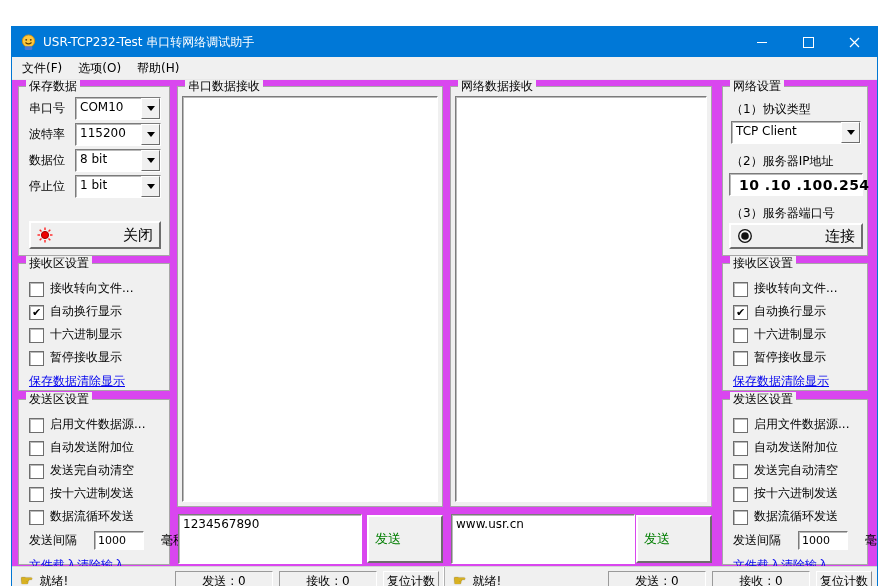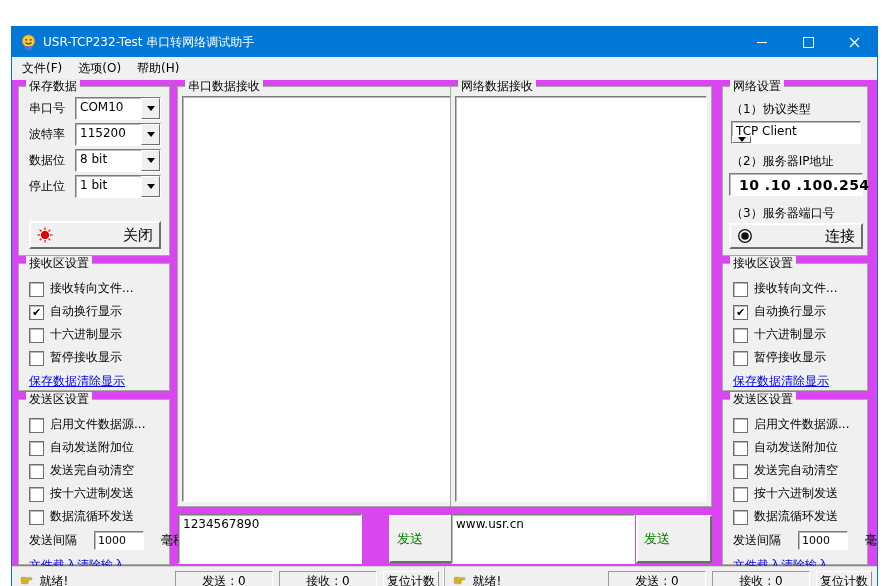--- a/index.html
+++ b/index.html
@@ -25,21 +25,21 @@
   .winbtn { width:46px; height:100%; display:flex; align-items:center; justify-content:center; cursor:default; }
   .min-glyph { width:10px; height:1px; background:#fff; display:block; }
   .max-glyph { width:9px; height:9px; border:1px solid #fff; display:block; }
   
   .menubar { height:22px; background:#f0f0f0; display:flex; align-items:center; padding-left:2px; flex:0 0 auto; border-bottom:1px solid #e8e8e8; }
   .menu-item { padding:2px 8px; }
   
   .content { position:relative; flex:1; overflow:hidden; }
   .col { position:absolute; top:0; bottom:0; }
   .col-left  { left:6px;   width:152px; }
-  .col-mid1  { left:165px; width:266px;padding-left:22px; }
+  .col-mid1  { left:165px; width:266px; }
   .col-mid2  { left:438px; width:262px; }
   .col-right { left:710px; width:146px; }
   .group { position:absolute; left:0; right:0; border:1px solid #a7a7a7; box-sizing:border-box; background:#f0f0f0; }
   .group-title { position:absolute; top:-8px; left:7px; background:#f0f0f0; padding:0 3px; line-height:14px; white-space:nowrap; }
   .g-serial, .g-network { top:6px; height:170px; }
   .g-recv { top:183px; height:128px; }
   .g-send { top:319px; height:166px; }
   .g-rx { top:6px; height:421px; }
   
   .srow { display:flex; align-items:center; height:26px; margin:0 8px 0 10px; }
@@ -73,21 +73,21 @@
   .send-row { position:absolute; left:0; right:0; top:434px; height:50px; }
   .tx-input {
     position:absolute; left:1px; top:0; width:184px; height:50px; box-sizing:border-box;
     background:#fff; border:1px solid; border-color:#7b7b7b #fff #fff #7b7b7b; box-shadow:inset 1px 1px 0 #b9b9b9;
     resize:none; outline:none; font-family:inherit; font-size:12px; padding:2px 4px;
   }
   .send-btn { position:absolute; right:0; top:1px; width:76px; height:48px; font-size:13px; font-weight:normal; color:#007e00; }
   
   .ns-label { margin:9px 0 3px 8px; white-space:nowrap; }
   .ns-label:first-of-type { margin-top:14px; }
-  .g-network .combo { margin:0 6px 0 8px;flex-direction:column; }
+  .g-network .combo { margin:0 6px 0 8px; }
   .ip-box {
     margin:0 4px 0 6px; height:21px; background:#fff;
     border:1px solid; border-color:#7b7b7b #fff #fff #7b7b7b; box-shadow:inset 1px 1px 0 #b9b9b9;
     font-weight:bold; font-size:14px; display:flex; align-items:center; padding:0 9px; letter-spacing:0.5px; white-space:nowrap;
   }
   .port-input {
     margin:0 4px 0 6px; width:calc(100% - 12px); height:21px; box-sizing:border-box; background:#fff;
     border:1px solid; border-color:#7b7b7b #fff #fff #7b7b7b; box-shadow:inset 1px 1px 0 #b9b9b9;
     font-family:inherit; font-size:12px; padding:0 4px;
   }

